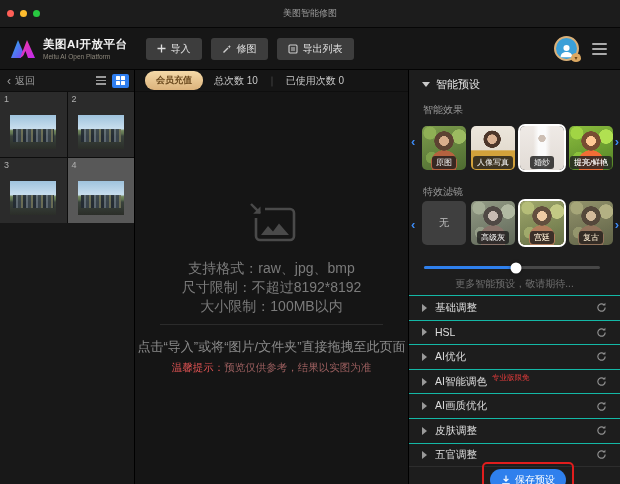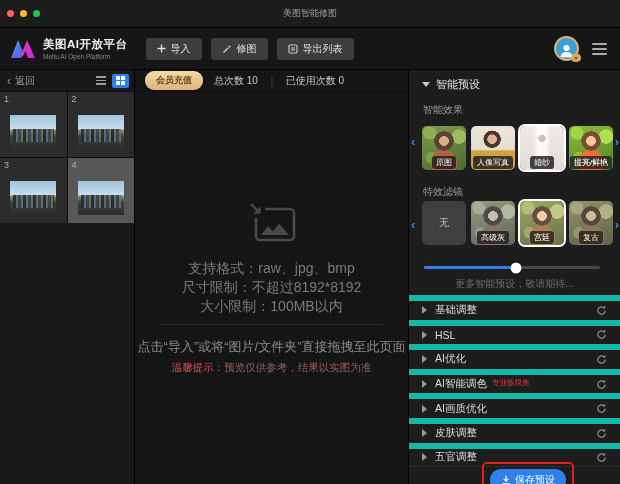--- a/index.html
+++ b/index.html
@@ -130,21 +130,21 @@
   .slider-track { position:absolute; top:196px; left:15px; right:20px; height:3px;
     background:#474747; border-radius:2px; cursor:pointer; }
   .slider-fill { width:52%; height:100%; background:#2f80ed; border-radius:2px; }
   .slider-thumb { position:absolute; left:52%; top:50%; transform:translate(-50%,-50%);
     width:11px; height:11px; background:#fff; border-radius:50%; box-shadow:0 0 3px rgba(0,0,0,.6); }
   .more-hint { position:absolute; top:207px; left:0; right:0; text-align:center;
     font-size:10px; color:#6e6e6e; }
 
   .sections { position:absolute; top:225px; left:0; right:0; }
   .section-row { height:24.6px; display:flex; align-items:center; padding:0 13px;
-    border-top:6px solid #14b8a6; cursor:pointer; }
+    border-top:1px solid #14b8a6; cursor:pointer; }
   .sections .section-row:last-child { border-bottom:1px solid #2d2d2d; }
   .caret-right { width:0; height:0; border-top:4px solid transparent; border-bottom:4px solid transparent;
     border-left:5px solid #9a9a9a; margin-right:8px; }
   .section-label { font-size:10.5px; color:#dedede; }
   .section-badge { font-size:7.5px; color:#e03b3b; margin-left:5px; align-self:flex-start; margin-top:3px; }
   .refresh-btn { margin-left:auto; display:flex; cursor:pointer; }
 
   .save-btn { position:absolute; top:399px; left:81px; width:76px; height:22px; background:#2f80ed;
     border-radius:11px; display:flex; align-items:center; justify-content:center; gap:4px;
     color:#fff; font-size:10px; cursor:pointer; }

